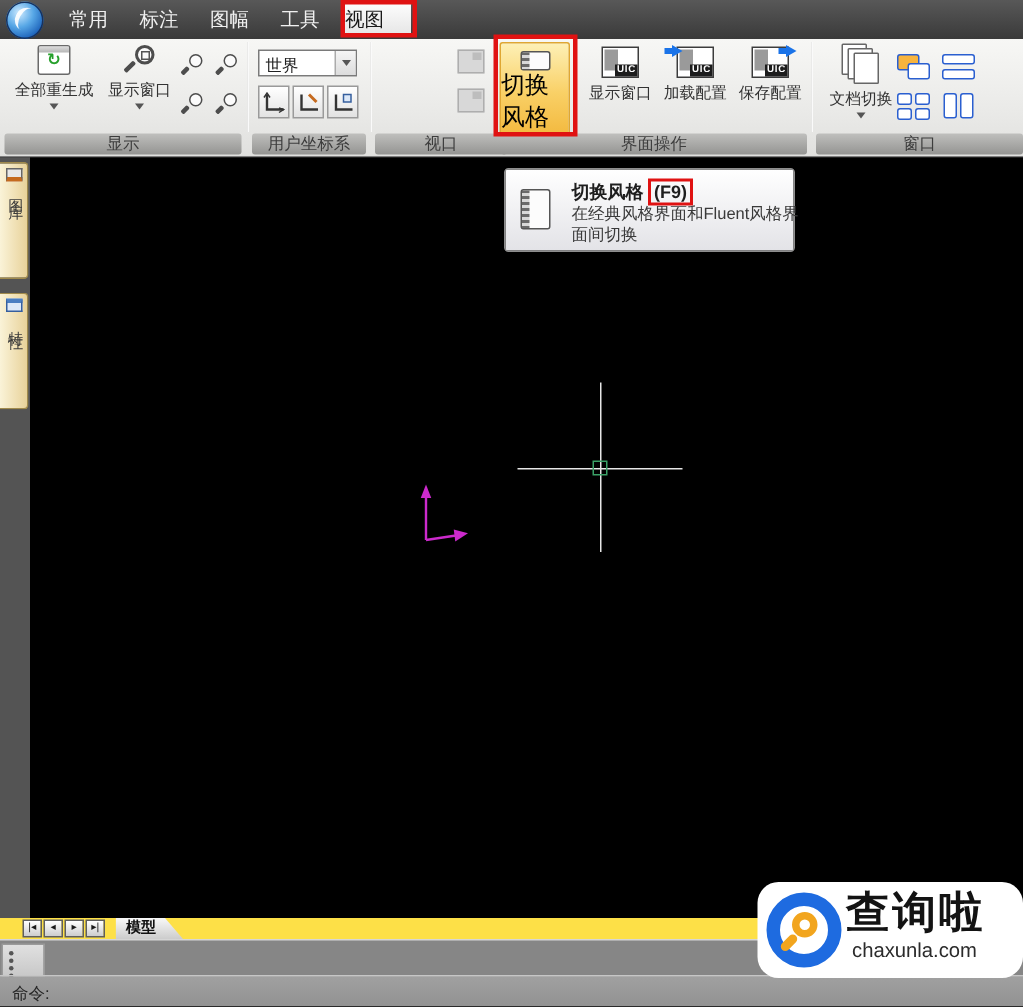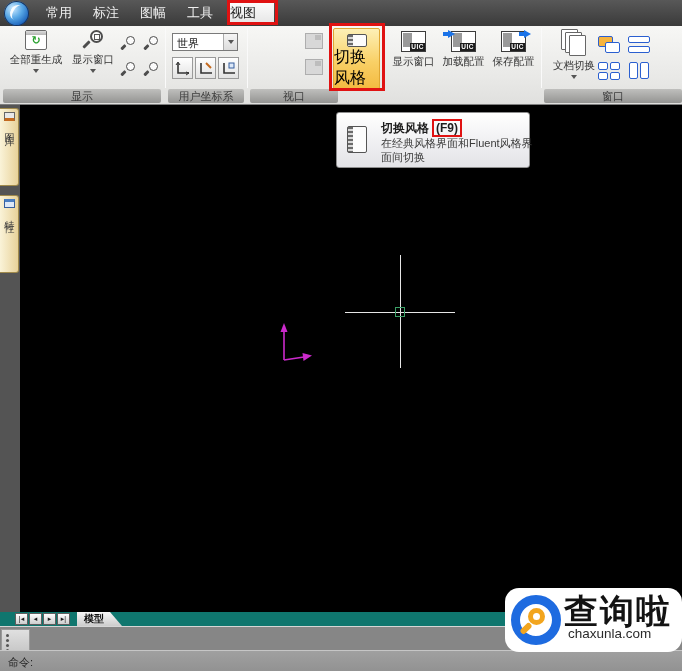--- a/index.html
+++ b/index.html
@@ -118,21 +118,21 @@
     border-top:3px solid #4a7ec2; }
   .pal-txt { writing-mode:vertical-rl; font-size:10px; color:#3a3a3a; margin-top:4px; letter-spacing:3px; }
 
   
   .canvas { position:absolute; left:20px; top:105px; width:662px; height:507px; background:#000; }
   .ch-h { position:absolute; left:325px; top:207px; width:110px; height:1px; background:#e6e6e6; }
   .ch-v { position:absolute; left:380px; top:150px; width:1px; height:113px; background:#e6e6e6; }
   .pickbox { position:absolute; left:375px; top:202px; width:10px; height:10px; border:1.5px solid #3aa066; }
 
   
-  .tabrow { position:absolute; left:0; top:612px; width:682px; height:14px; background:#0f766e; }
+  .tabrow { position:absolute; left:0; top:612px; width:682px; height:14px; background:#fde047; }
   .navbtn { position:absolute; top:1px; width:13px; height:12px; background:linear-gradient(#ffffff,#cdcdcd);
     border:1px solid #5e5e5e; font-size:7px; line-height:9px; text-align:center; color:#1a1a1a; }
   .modeltab { position:absolute; left:77px; top:0; width:45px; height:14px;
     background:linear-gradient(#f8f8f8,#cccccc); clip-path:polygon(0 0,33px 0,45px 14px,0 14px);
     font-size:10px; font-weight:bold; color:#111; line-height:14px; padding-left:7px; }
   .cmd { position:absolute; left:0; top:626px; width:682px; height:45px; background:#868686;
     border-top:1px solid #d6d6d6; }
   .cmd-handle { position:absolute; left:1px; top:2px; width:29px; height:23px;
     background:linear-gradient(#e0e0e0,#c8c8c8); border:1px solid #9a9a9a; }
   .dots { position:absolute; left:4px; top:4px; width:3px; height:3px; border-radius:50%; background:#555;
@@ -144,21 +144,21 @@
   
   .wm { position:absolute; left:505px; top:588px; width:177px; height:64px; background:#fff;
     border-radius:14px; z-index:60; }
   .wm-logo { position:absolute; left:6px; top:7px; width:50px; height:50px; }
   .wm-ring { position:absolute; left:0; top:0; width:50px; height:50px; border:9px solid #1e6be0;
     border-radius:50%; }
   .wm-lens { position:absolute; left:17px; top:13px; width:17px; height:17px; border:5px solid #f2a51e;
     border-radius:50%; }
   .wm-handle { position:absolute; left:12px; top:27px; width:6px; height:13px; background:#f2a51e;
     border-radius:3px; transform:rotate(45deg); }
-  .wm-title { position:absolute; left:59px; top:1px; font-size:34px; color:#131313; letter-spacing:2px;
+  .wm-title { position:absolute; left:59px; top:1px; font-size:29px; color:#131313; letter-spacing:2px;
     font-family:"Liberation Serif","DejaVu Serif",serif; font-weight:600; }
   .wm-domain { position:absolute; left:63px; top:38px; font-size:13.5px; color:#2b2b2b; }
 </style>
 </head>
 <body>
 
 <div class="screen">
 
   <div class="topbar">
     <div class="applogo"></div>
@@ -267,20 +267,21 @@
       <div class="lbl">加载配置</div>
     </div>
     <div class="bigbtn" style="left:489px;top:5px;width:49px">
       <div class="uicbox">
         <div class="bar"></div>
           <div class="uic">UIC</div>
         <div class="bluearrow" style="right:-6px;top:-2px"></div>
       </div>
       <div class="lbl">保存配置</div>
     </div>
+    <div class="group-label" style="left:334px;width:204px">界面操作</div>
 
     <div class="bigbtn" style="left:547px;top:3px;width:54px">
       <div class="pages">
         <div class="pg b1"></div>
           <div class="pg b2"></div>
           <div class="pg b3"></div>
       </div>
       <div class="lbl">文档切换</div>
       <div class="caret"></div>
     </div>

